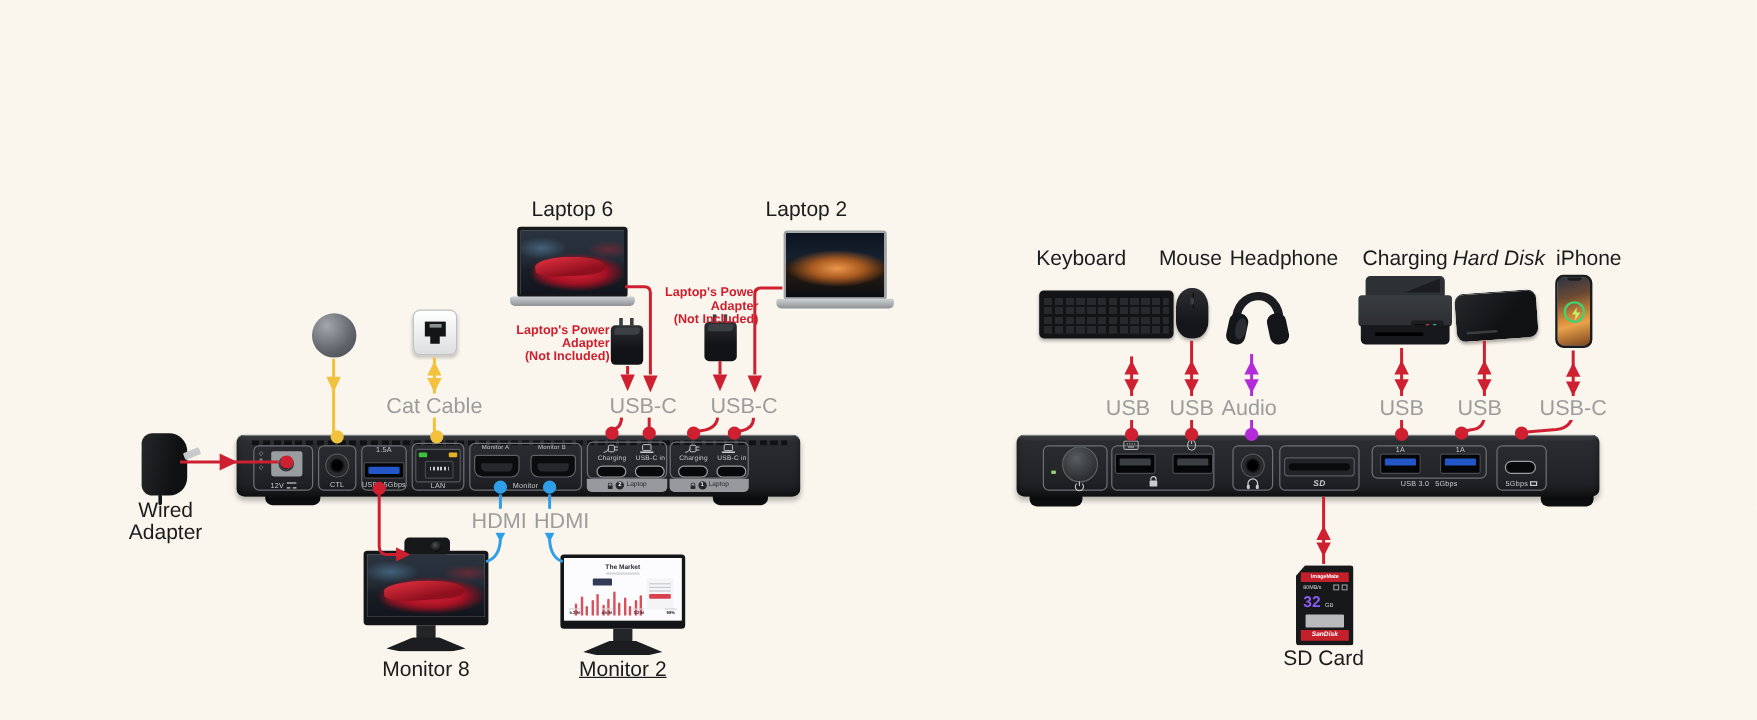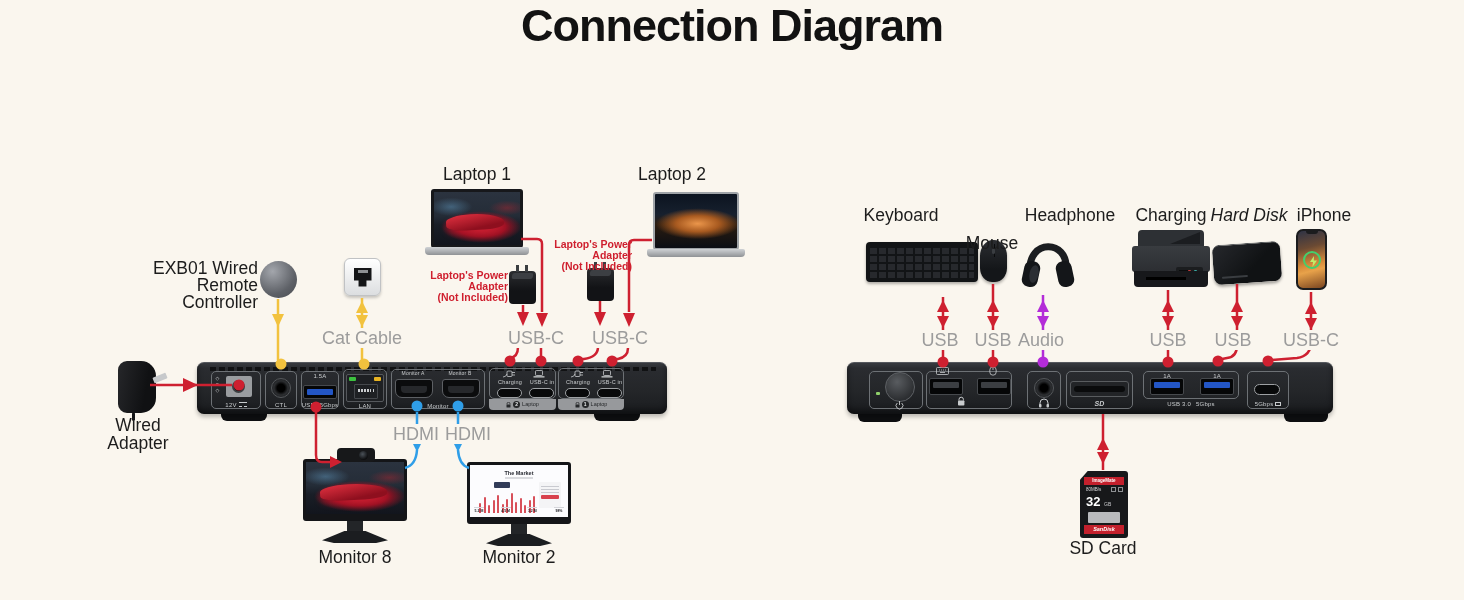--- a/index.html
+++ b/index.html
@@ -133,36 +133,31 @@
 
   .wires { position:absolute; left:0; top:0; z-index:5; pointer-events:none; }
 
   .icon-col { position:absolute; font-size:5px; color:#c9ccce; line-height:6px; text-align:center; }
 </style>
 </head>
 <body>
 
 <div class="canvas">
 
-  <div class="title">Connection Diagram</div>
-
-  <div class="lbl" style="left:420px; top:166px; width:114px;">Laptop 1</div>
+
+  <div class="lbl" style="left:420px; top:166px; width:114px;">Laptop 6</div>
   <div class="laptop-screen art-redcar" style="left:431px; top:189px; width:92px; height:59px; border:3px solid #17181b;">
     <i class="carblob"></i>
   </div>
   <div class="laptop-base" style="left:425px; top:247px; width:104px;"></div>
 
   <div class="lbl" style="left:616px; top:166px; width:112px;">Laptop 2</div>
   <div class="laptop-screen art-sunset" style="left:653px; top:192px; width:86px; height:58px; border:2px solid #9fa3a7;"></div>
   <div class="laptop-base" style="left:647px; top:249px; width:98px;"></div>
 
-  <div class="lbl" style="left:118px; top:260px; width:140px; text-align:right; line-height:17px;">
-    <span>EXB01 Wired</span><br>
-    <span>Remote Controller</span>
-  </div>
   <div class="puck" style="left:260px; top:261px;"></div>
 
   <div class="catjack" style="left:344px; top:258px;">
     <span class="port"></span>
     <span class="bar"></span>
   </div>
 
   <div class="wallwart" style="left:118px; top:361px;">
     <span class="prong"></span>
     <span class="cord"></span>
@@ -349,24 +344,24 @@
           <span>
               <i></i>
               <b>98%</b>
             </span>
         </div>
       </div>
     </div>
     <div class="mon-neck" style="left:44px; top:62px;"></div>
     <div class="mon-base" style="left:19px; top:72px;"></div>
   </div>
-  <div class="lbl" style="left:467px; top:549px; width:104px;">Monitor 2</div>
+  <div class="lbl" style="left:467px; top:549px; width:104px;text-decoration:underline;">Monitor 2</div>
 
   <div class="lbl" style="left:846px; top:207px; width:110px;">Keyboard</div>
-  <div class="lbl" style="left:957px; top:207px; width:70px;margin-top:28px;">Mouse</div>
+  <div class="lbl" style="left:957px; top:207px; width:70px;">Mouse</div>
   <div class="lbl" style="left:1020px; top:207px; width:100px;">Headphone</div>
   <div class="lbl" style="left:1135px; top:207px; width:72px;">Charging</div>
   <div class="lbl" style="left:1204px; top:207px; width:90px;font-style:italic;">Hard Disk</div>
   <div class="lbl" style="left:1289px; top:207px; width:70px;">iPhone</div>
 
   <div class="kb" style="left:866px; top:242px;">
       <div class="keys"></div>
     </div>
   <div class="mouse" style="left:980px; top:240px;">
       <i></i>
@@ -480,21 +475,21 @@
     </div>
   </div>
 
   <div class="sdcard" style="left:1080px; top:471px;">
     <div class="stripe">ImageMate</div>
     <div class="speed">80MB/s</div>
     <div class="badges">
         <i></i>
         <i></i>
       </div>
-    <div class="cap"><span style="font-size:13px; color:#ffffff; font-weight:bold;">32</span> <span>GB</span></div>
+    <div class="cap"><span style="font-size:13px; color:#8b5cf6; font-weight:bold;">32</span> <span>GB</span></div>
     <div class="label"></div>
     <div class="brand">SanDisk</div>
   </div>
   <div class="lbl" style="left:1053px; top:540px; width:100px;">SD Card</div>
 
   <svg class="wires" width="1464" height="600" viewBox="0 0 1464 600">
     <g stroke="#ce2030" stroke-width="2.5" fill="none">
       <path d="M150,385 H232"></path>
       <path d="M521,239 H537 Q542,239 542,244 V312"></path>
       <path d="M523,305 V312"></path>

